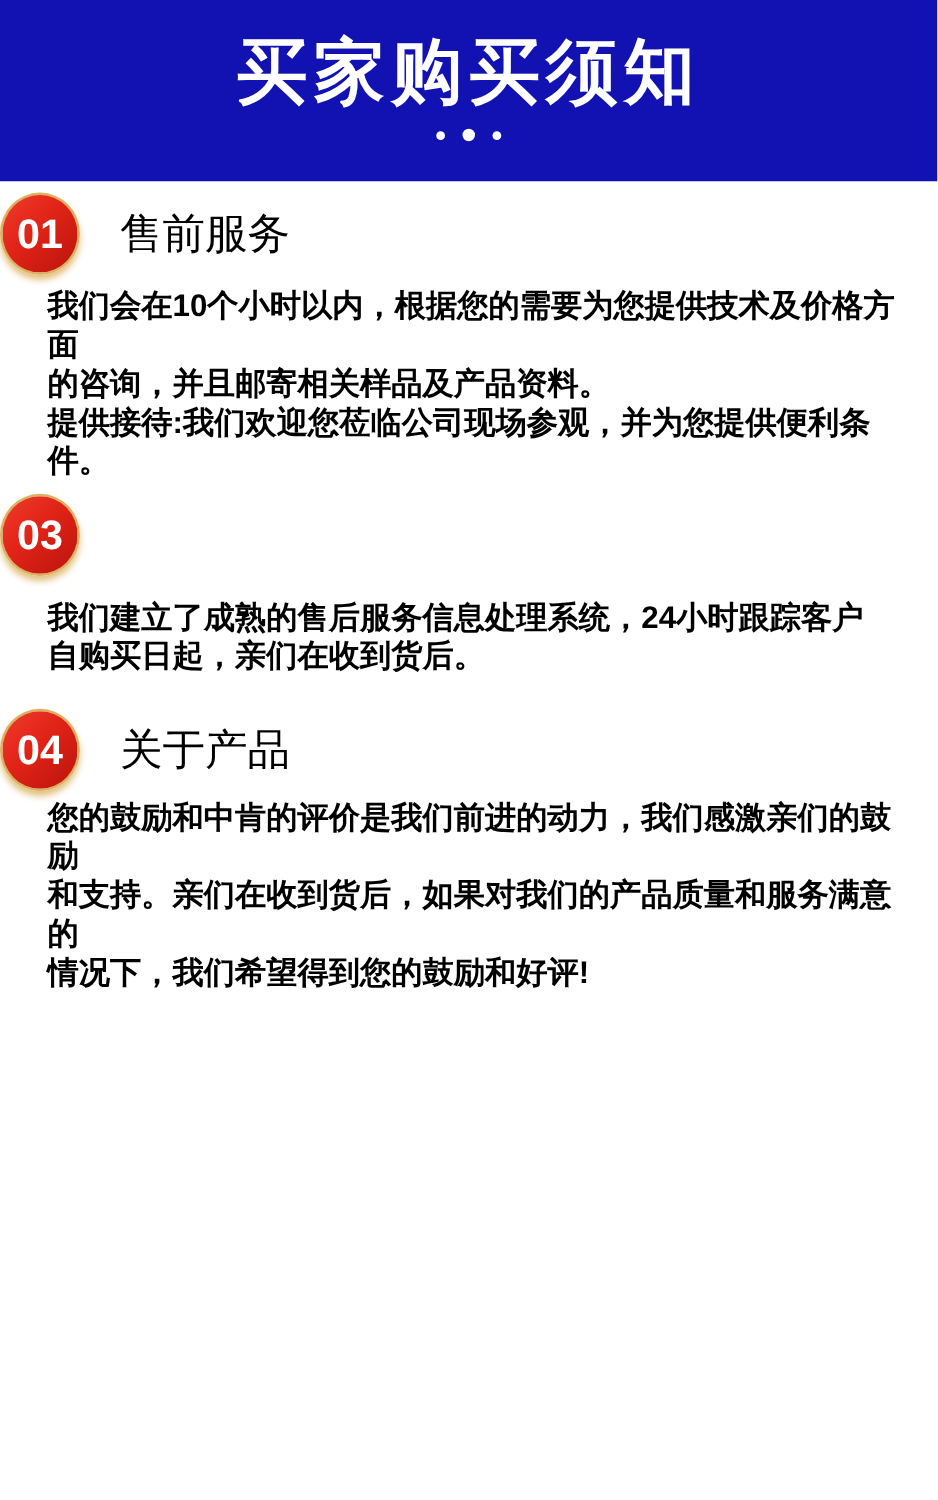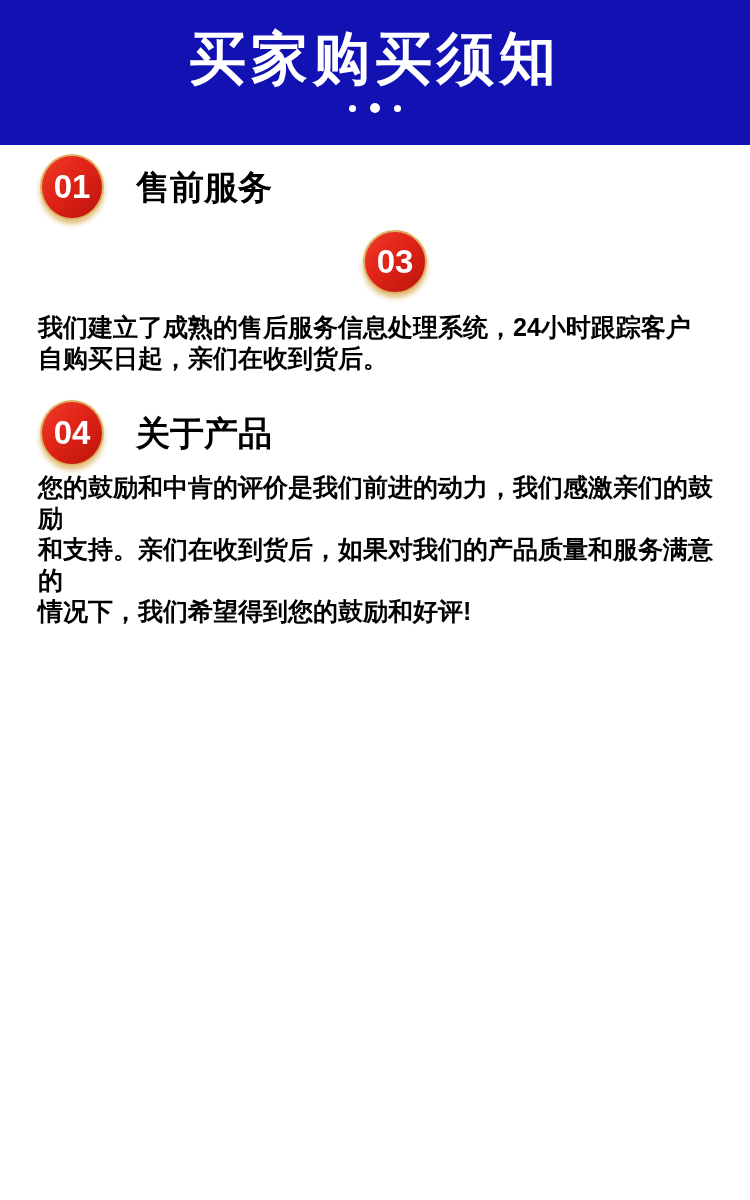--- a/index.html
+++ b/index.html
@@ -27,41 +27,41 @@
 
   
   .intro{
     margin:21px 20px 0;
     font-size:26px;line-height:37px;font-weight:bold;color:#000;
     text-align:center;white-space:pre-line;
   }
 
   
   .sec-head{
-    display:flex;align-items:center;gap:32px;margin-left:40px;
+    display:flex;align-items:center;gap:32px;
   }
   .badge{
     width:60px;height:62px;flex:0 0 60px;border-radius:50%;
     background:linear-gradient(135deg,#ef3b2d 0%,#e02317 45%,#ba140d 100%);
     border:2px solid #ddb164;
     box-shadow:0 4px 5px rgba(223,190,118,0.95);
     display:flex;align-items:center;justify-content:center;
     color:#ffffff;font-size:33px;font-weight:bold;
   }
   .sec-title{
-    margin:0;font-size:34px;font-weight:bold;color:#000;line-height:1;
+    margin:0;font-size:34px;font-weight:normal;color:#000;line-height:1;
   }
   .sec-body{
     margin:10px 24px 0 38px;
     font-size:25px;line-height:31px;font-weight:bold;color:#000;
     white-space:pre-line;text-align:left;
   }
   .sec1 .sec-head{margin-top:9px;}
   .sec2 .sec-head{margin-top:2px;}
-  .sec3 .sec-head{margin-top:8px;flex-direction:column;}
+  .sec3 .sec-head{margin-top:8px;}
   .sec3 .sec-body{margin-top:18px;}
   .sec4 .sec-head{margin-top:26px;text-align:center;}
   .sec4 .sec-body{margin-top:6px;}
 </style>
 </head>
 <body>
 
 <div class="page">
 
   <header class="banner">
@@ -74,20 +74,23 @@
   </header>
 
 
   <section class="sec sec1">
     <div class="sec-head">
       <div class="badge">
         <span>01</span>
       </div>
       <h2 class="sec-title">售前服务</h2>
     </div>
+    <p class="sec-body">我们会在10个小时以内，根据您的需要为您提供技术及价格方面
+的咨询，并且邮寄相关样品及产品资料。
+提供接待:我们欢迎您莅临公司现场参观，并为您提供便利条件。</p>
   </section>
 
   <section class="sec sec2">
     <div class="sec-head">
     </div>
   </section>
 
   <section class="sec sec3">
     <div class="sec-head">
       <div class="badge">

